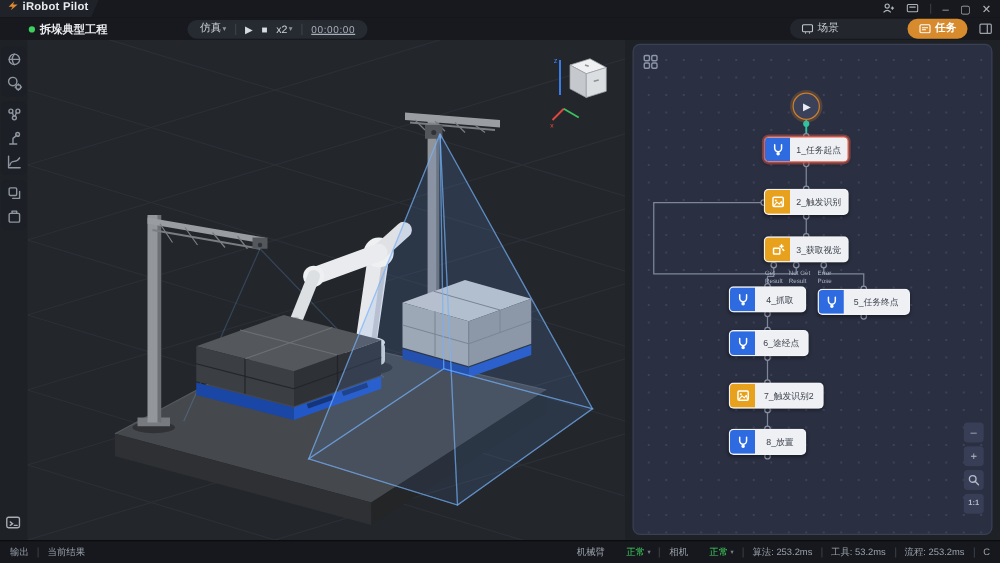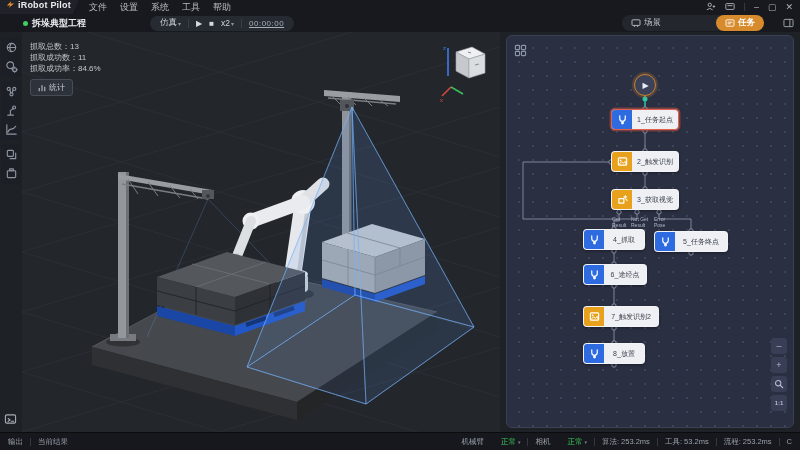--- a/index.html
+++ b/index.html
@@ -21,21 +21,21 @@
   
   .toolrow { height:18px; background:#17191e; display:flex; align-items:center; position:relative; }
   .project { display:flex; align-items:center; gap:4px; padding-left:23px; width:150px; }
   .gdot { width:5px; height:5px; border-radius:50%; background:#3ecf5e; }
   .pname { color:#e8eaee; font-size:9px; font-weight:bold; }
   .simpill { display:flex; align-items:center; gap:7px; background:#262a31; border-radius:9px; height:15px; padding:0 10px; color:#cfd3d9; font-size:8.5px; }
   .simpill .caret { font-size:6px; color:#8d939c; margin-left:1px; }
   .simpill .divv { width:1px; height:9px; background:#3a3f47; }
   .picon { color:#d7dbe0; font-size:8px; }
   .timer { color:#a9afb8; font-size:8px; letter-spacing:.5px;text-decoration:underline; }
-  .viewtoggle { margin-left:auto; margin-right:4px; display:flex; align-items:center; gap:16px;justify-content:center; }
+  .viewtoggle { margin-left:auto; margin-right:4px; display:flex; align-items:center; gap:6px;justify-content:center; }
   .vtgroup { display:flex; align-items:center; background:#23262d; border-radius:9px; height:16px; }
   .vtbtn { display:flex; align-items:center; gap:3px; font-size:8.5px; color:#c3c8cf; padding:0 9px; height:16px; border-radius:9px; }
   .vtbtn.active { background:#d78b2d; color:#fff; font-weight:bold;margin-left:46px; }
   .sqbtn { width:16px; height:16px; display:flex; align-items:center; justify-content:center; }
 
   
   .main { flex:1; position:relative; background:#1e2125; overflow:hidden; }
   .rail { position:absolute; left:0; top:0; bottom:0; width:22px; display:flex; flex-direction:column; align-items:center; padding-top:5px; gap:4px; }
   .railgrp { background:#1c1f25; border-radius:4px; padding:2px 1px; display:flex; flex-direction:column; gap:2px; }
   .ribtn { width:18px; height:17px; display:flex; align-items:center; justify-content:center; border-radius:3px; }
@@ -91,27 +91,20 @@
 <body>
 
 <div class="app">
 
   <div class="titlebar">
     <div class="logo">
       <svg width="9" height="9" viewBox="0 0 10 10">
           <path d="M1 6 L6 1 L5 4 L9 4 L3 9 L4.5 6 Z" fill="#e08a2e"></path>
         </svg>
       <span class="appname">iRobot Pilot</span>
-    </div>
-    <div class="menus">
-      <span>文件</span>
-      <span>设置</span>
-      <span>系统</span>
-      <span>工具</span>
-      <span>帮助</span>
     </div>
     <div class="winright">
       <span>
         <svg width="10" height="9" viewBox="0 0 12 10" style="stroke:#aeb3ba;fill:none;stroke-width:1.1">
             <circle cx="4.5" cy="3" r="2"></circle>
             <path d="M1 9 q3.5 -3.5 7 0 M9.5 3.5 v3 M8 5 h3"></path>
           </svg>
       </span>
       <span>
         <svg width="10" height="9" viewBox="0 0 12 10" style="stroke:#aeb3ba;fill:none;stroke-width:1.1">
@@ -309,31 +302,20 @@
 
       <g>
         <polygon points="330,75 225,335 333,263" fill="rgba(96,156,240,0.09)" stroke="rgba(120,180,250,0.45)" stroke-width="1"></polygon>
         <polygon points="330,75 333,263 452,295" fill="rgba(96,156,240,0.07)" stroke="rgba(120,180,250,0.45)" stroke-width="1"></polygon>
         <polygon points="330,75 452,295 344,372" fill="rgba(96,156,240,0.10)" stroke="rgba(120,180,250,0.45)" stroke-width="1"></polygon>
         <polygon points="330,75 225,335 344,372" fill="rgba(96,156,240,0.06)" stroke="rgba(120,180,250,0.45)" stroke-width="1"></polygon>
         <polygon points="225,335 333,263 452,295 344,372" fill="rgba(96,156,240,0.05)" stroke="rgba(120,180,250,0.5)" stroke-width="1"></polygon>
       </g>
     </svg>
 
-    <div class="stats">
-      <div>抓取总数：13</div>
-      <div>抓取成功数：11</div>
-      <div>抓取成功率：84.6%</div>
-      <div class="statbtn">
-        <svg width="8" height="8" viewBox="0 0 10 10">
-            <path d="M1.5 9 V5 M5 9 V1.5 M8.5 9 V3.5"></path>
-          </svg>
-        <span>统计</span>
-      </div>
-    </div>
 
     <div class="viewcube">
       <svg width="52" height="62" viewBox="0 0 52 62">
         <path d="M10 8 V36" stroke="#3b82f6" stroke-width="1.5"></path>
         <text x="5" y="10" font-size="6" fill="#3b82f6">z</text>
         <path d="M13 47 L4 56" stroke="#e0483e" stroke-width="1.5"></path>
         <text x="2" y="62" font-size="6" fill="#e0483e">x</text>
         <path d="M13 47 L25 54" stroke="#3dbf5f" stroke-width="1.5"></path>
         <g stroke="#9fa3a8" stroke-width="0.6">
           <polygon points="18,12 34,7 47,14 31,19" fill="#eef0f2"></polygon>

